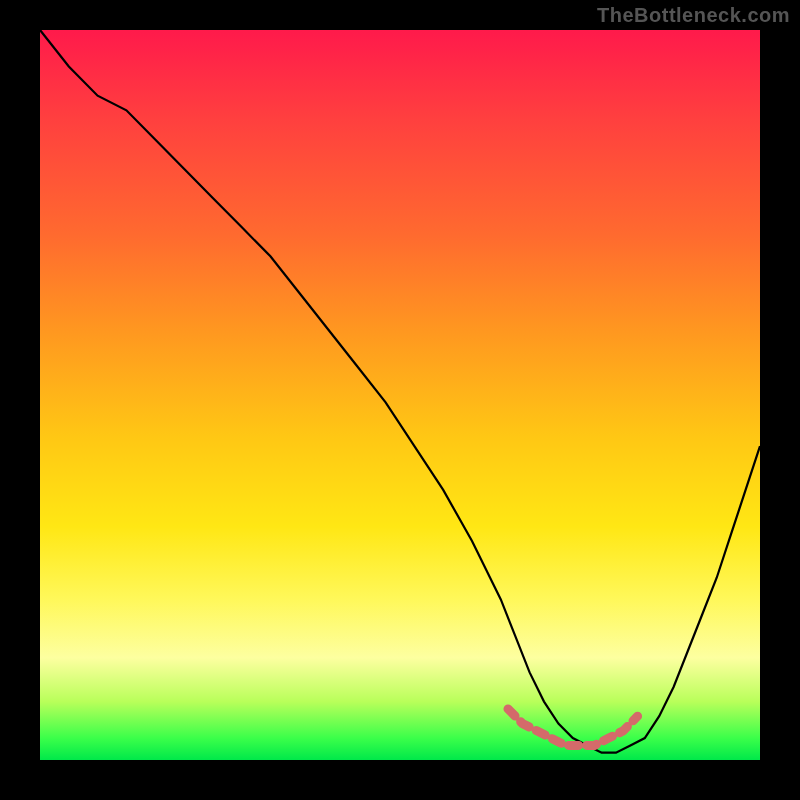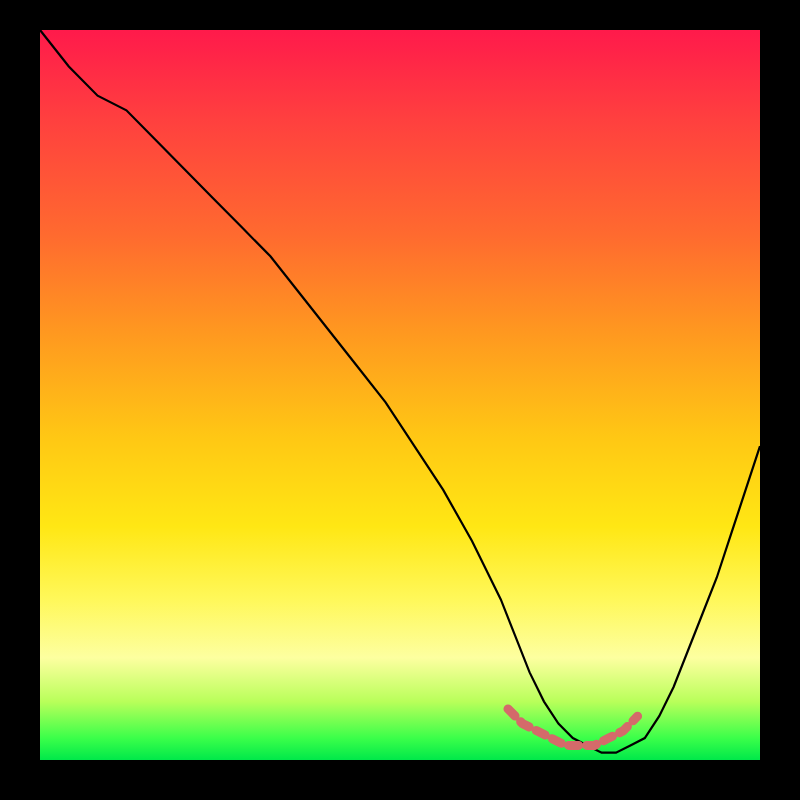--- a/index.html
+++ b/index.html
@@ -56,20 +56,21 @@
     width: 720px;
     height: 730px;
     overflow: visible;
   }
 </style>
 </head>
 <body>
 
 <div class="frame">
 
+  <div class="watermark">TheBottleneck.com</div>
 
   <div class="plot-area">
     <svg class="curve" viewBox="0 0 720 730" preserveAspectRatio="none">
       <path id="curve-path" fill="none" stroke="#000000" stroke-width="2.2" d="M0.0 0.0 L28.8 36.5 L57.6 65.7 L86.4 80.3 L115.2 109.5 L144.0 138.7 L172.8 167.9 L201.6 197.1 L230.4 226.3 L259.2 262.8 L288.0 299.3 L316.8 335.8 L345.6 372.3 L374.4 416.1 L403.2 459.9 L432.0 511.0 L446.4 540.2 L460.8 569.4 L475.2 605.9 L489.6 642.4 L504.0 671.6 L518.4 693.5 L532.8 708.1 L547.2 715.4 L561.6 722.7 L576.0 722.7 L590.4 715.4 L604.8 708.1 L619.2 686.2 L633.6 657.0 L648.0 620.5 L662.4 584.0 L676.8 547.5 L691.2 503.7 L705.6 459.9 L720.0 416.1"></path>
       <path id="marker-path" fill="none" stroke="#d46a6a" stroke-width="9" stroke-linecap="round" stroke-dasharray="10 8" d="M468.0 678.9 L482.4 693.5 L496.8 700.8 L511.2 708.1 L525.6 715.4 L540.0 715.4 L554.4 715.4 L568.8 708.1 L583.2 700.8 L597.6 686.2"></path>
     </svg>
   </div>
 
 </div>
 

